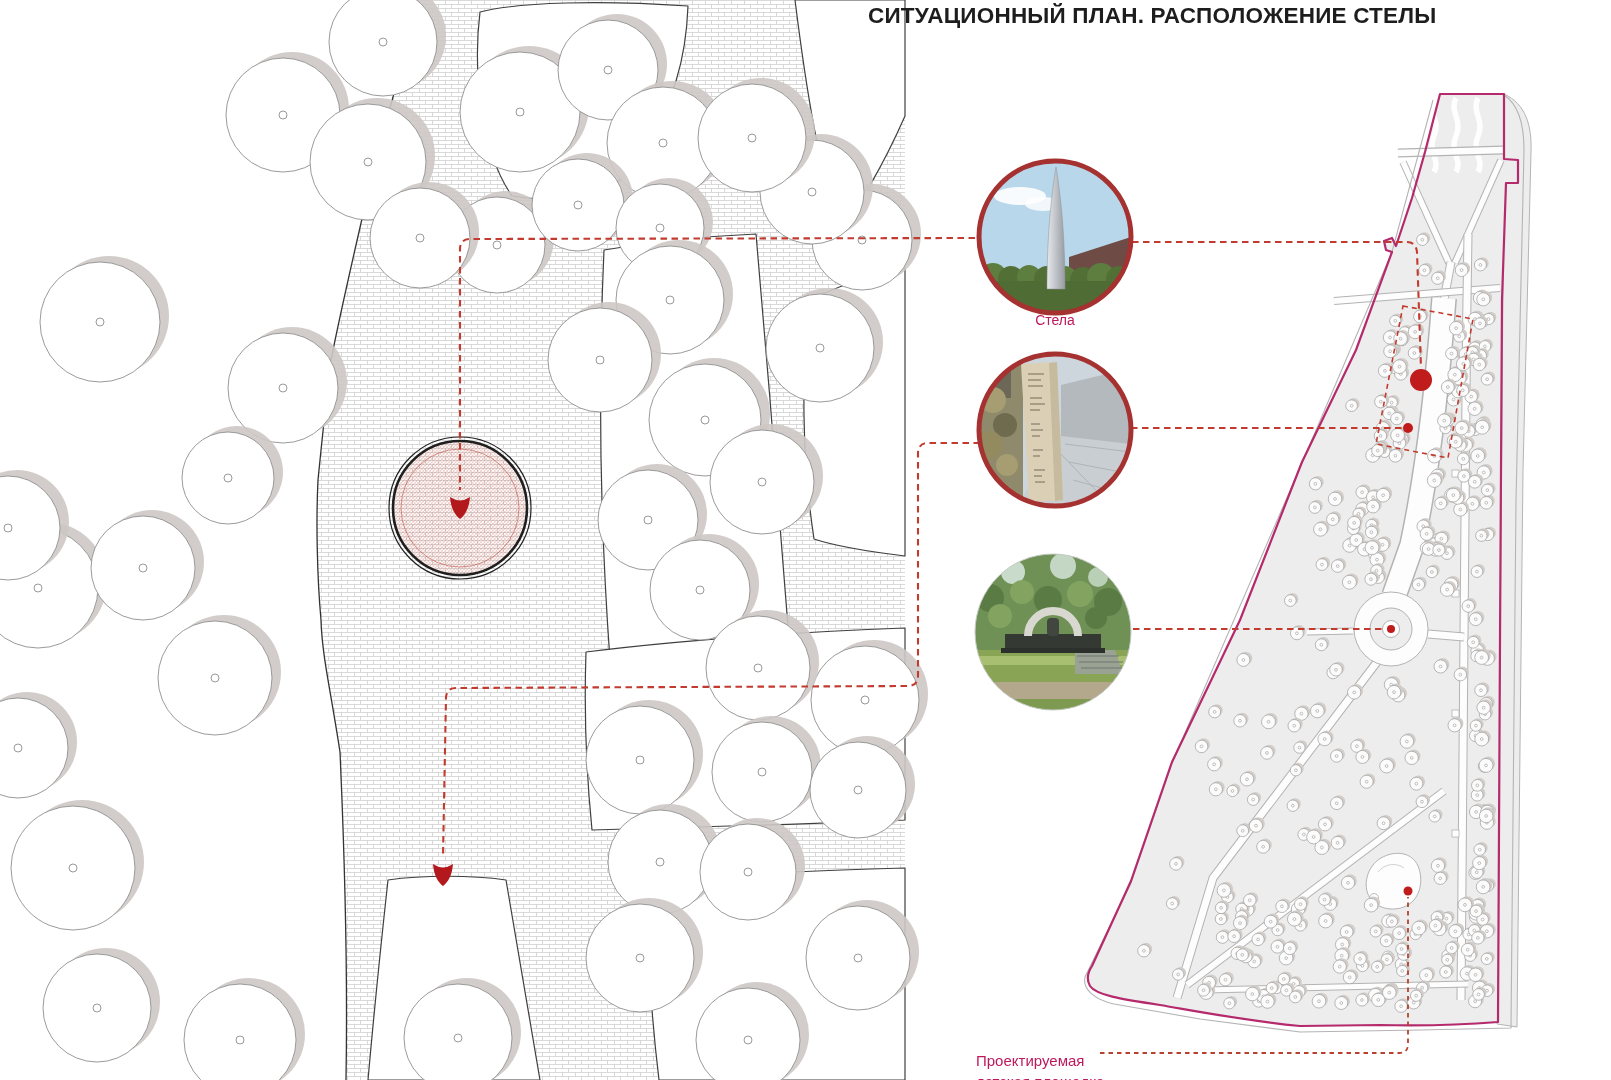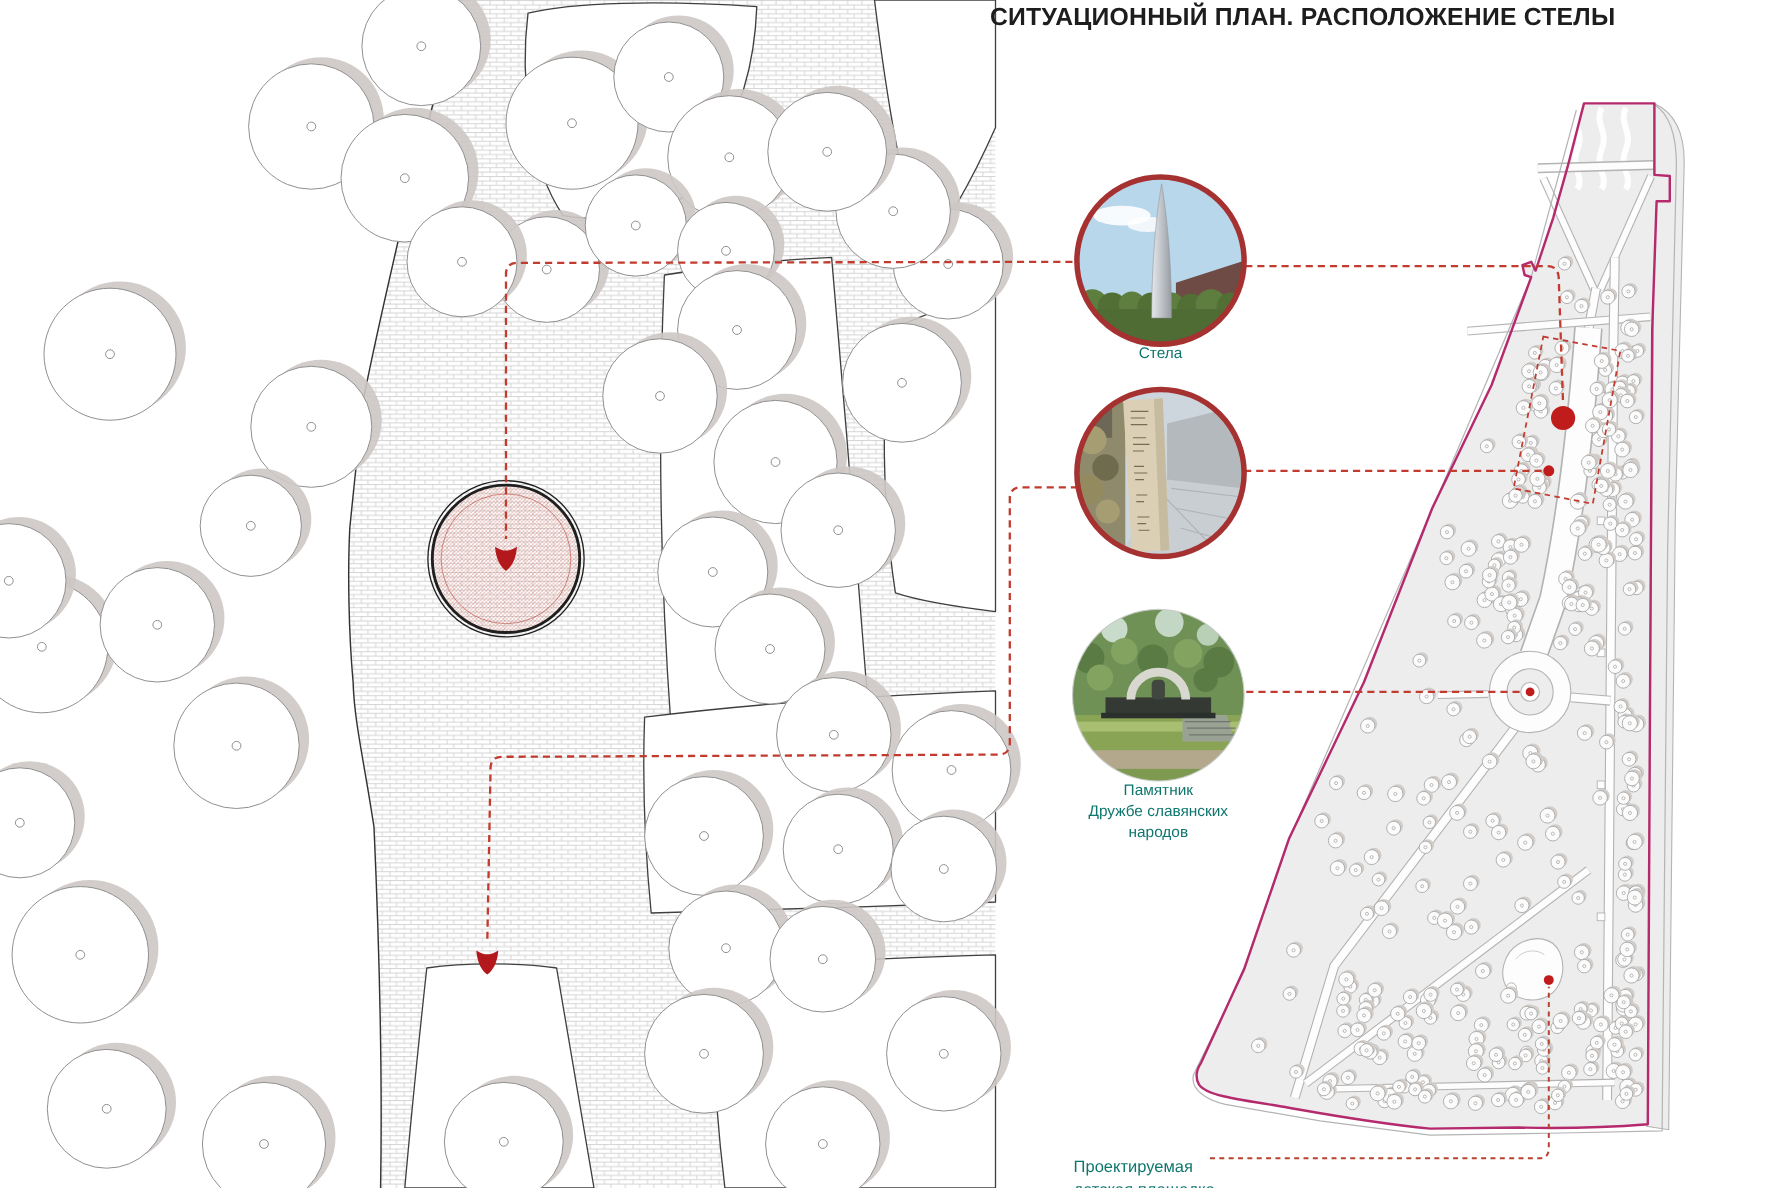--- a/index.html
+++ b/index.html
@@ -1,21 +1,21 @@
 <!DOCTYPE html>
 <html><head>
 <meta charset="utf-8">
 <style>
   html,body{margin:0;padding:0;background:#ffffff;}
   .stage{position:relative;width:1611px;height:1080px;background:#fff;overflow:hidden;
          font-family:"Liberation Sans",sans-serif;}
   .stage svg{position:absolute;left:0;top:0;}
-  .board-title{position:absolute;left:900px;top:3px;width:640px;
+  .board-title{position:absolute;left:868px;top:3px;width:640px;
     font-size:22.5px;font-weight:bold;color:#1d1d1d;letter-spacing:.2px;white-space:nowrap;}
-  .caption{position:absolute;color:#0f766e;font-size:14px;line-height:19px;
+  .caption{position:absolute;color:#be185d;font-size:14px;line-height:19px;
     text-align:center;white-space:pre-line;}
   .cap-1{left:940px;top:311px;width:230px;}
   .cap-2{left:940px;top:508px;width:230px;line-height:21px;}
   .cap-3{left:938px;top:709px;width:230px;}
   .cap-4{left:976px;top:1050px;width:200px;text-align:left;font-size:15px;line-height:21px;}
 </style>
 </head>
 <body>
 
 <div class="stage">
@@ -1337,18 +1337,15 @@
         <path d="M1028,636 A25,25 0 0 1 1078,636" fill="none" stroke="#d8d8d0" stroke-width="8"></path>
         <rect x="1047" y="618" width="12" height="18" rx="4" fill="#41463f"></rect>
       </g>
       <circle cx="1053" cy="632" r="78" fill="none" stroke="#c9cdc9" stroke-width="1"></circle>
     </g>
   </g>
 </svg>
 
 <div class="board-title">СИТУАЦИОННЫЙ ПЛАН. РАСПОЛОЖЕНИЕ СТЕЛЫ</div>
 <div class="caption cap-1">Стела</div>
-<div class="caption cap-3">Памятник
-Дружбе славянских
-народов</div>
 <div class="caption cap-4">Проектируемая
 детская площадка</div>
 
 </div>
 </body></html>

